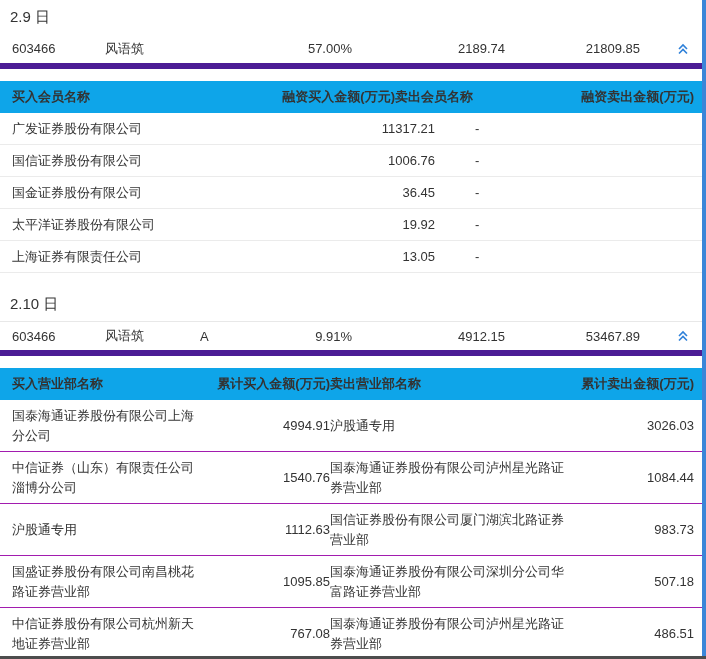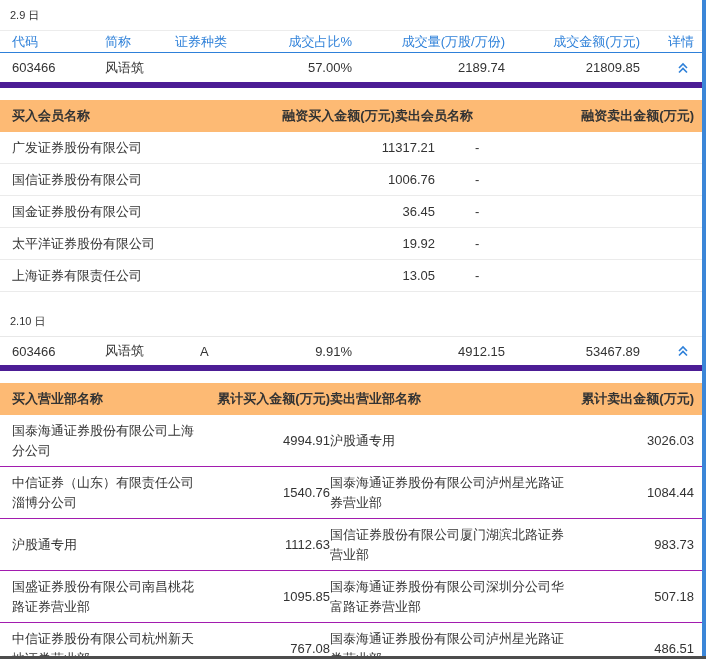--- a/index.html
+++ b/index.html
@@ -1,65 +1,56 @@
 <!DOCTYPE html>
 <html><head>
 <meta charset="utf-8">
 <style>
   * { margin:0; padding:0; box-sizing:border-box; }
   html,body { background:#fff; }
   body { font-family:"Liberation Sans", sans-serif; }
   .page { position:relative; width:706px; height:659px; overflow:hidden; background:#fff; color:#333; font-size:13px; }
 
-  .date { font-size:11px; color:#333; padding:8px 10px 7px 10px; }
+  .date { font-size:15px; color:#333; padding:8px 10px 7px 10px; }
   .sec2 .date { padding-top:22px; }
 
   .t-grid    { display:grid; grid-template-columns:93px 70px 85px 92px 153px 135px 54px; align-items:center; padding:0 12px; }
   .sub-grid-a{ display:grid; grid-template-columns:250px 133px 170px 129px; align-items:center; padding:0 12px; }
   .sub-grid-b{ display:grid; grid-template-columns:200px 118px 243px 121px; align-items:center; padding:0 12px; }
 
   .r  { text-align:right; }
   .c3 { }
   .c1b{ padding-right:12px; }
 
   .hdr { height:23px; border-top:1px solid #ececec; border-bottom:1px solid #2e80d9; color:#2e80d9; }
   .hdr .hc { cursor:pointer; }
 
   .sum { height:35px; border-bottom:6px solid #4c1d95; }
   .sum.bt { border-top:1px solid #e8e8e8; }
   .pad-type { padding-left:25px; }
 
-  .subhdr { height:32px; background:#fdba74; font-weight:bold; color:#333; margin-top:12px; }
+  .subhdr { height:32px; background:#0ea5e9; font-weight:bold; color:#333; margin-top:12px; }
 
   .row-a { height:32px; border-bottom:1px solid #ebebeb;gap:40px; }
   .row-b { height:52px; border-bottom:1px solid #a21caf; line-height:20px; }
 
   .chev { display:flex; justify-content:flex-end; align-items:center; padding-right:4px; cursor:pointer; }
   .chev svg { display:block; }
 
   .scrollbar { position:absolute; top:0; right:0; width:4px; height:659px; background:#3b86d8; }
   .bottom-edge { position:absolute; bottom:0; left:0; width:706px; height:3px; background:#4d4d4d; }
 </style>
 </head>
 <body>
 
 <div class="page">
 
   <section class="sec sec1">
     <div class="date">2.9 日</div>
 
-    <div class="hdr t-grid">
-      <div class="hc">代码</div>
-      <div class="hc">简称</div>
-      <div class="hc">证券种类</div>
-      <div class="hc r">成交占比%</div>
-      <div class="hc r">成交量(万股/万份)</div>
-      <div class="hc r">成交金额(万元)</div>
-      <div class="hc r">详情</div>
-    </div>
 
     <div class="sum t-grid">
       <div>603466</div>
       <div>风语筑</div>
       <div class="pad-type"></div>
       <div class="r">57.00%</div>
       <div class="r">2189.74</div>
       <div class="r">21809.85</div>
       <div class="chev">
         <svg width="14" height="14" viewBox="0 0 14 14">

